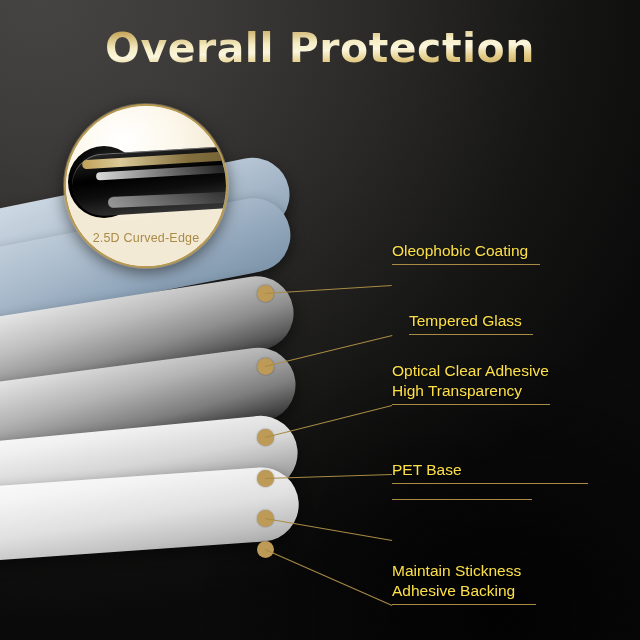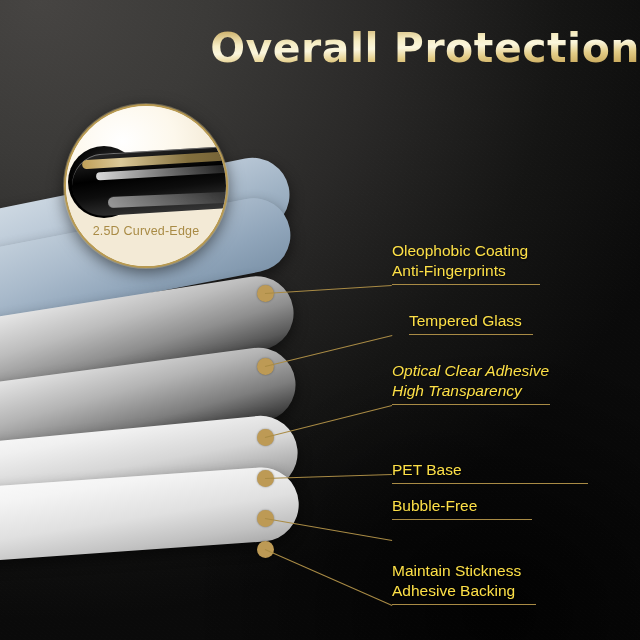--- a/index.html
+++ b/index.html
@@ -23,21 +23,21 @@
   }
   .bg-noise{
     position:absolute;inset:0;opacity:.05;
     background-image:
       repeating-linear-gradient(37deg, rgba(255,255,255,.10) 0 1px, rgba(0,0,0,0) 1px 3px),
       repeating-linear-gradient(-51deg, rgba(255,255,255,.07) 0 1px, rgba(0,0,0,0) 1px 4px);
   }
 
   
   .title{
-    position:absolute;left:0;right:0;top:24px;text-align:right;
+    position:absolute;left:0;right:0;top:24px;text-align:center;
     font-size:41px;font-weight:bold;letter-spacing:.5px;
     font-family:"DejaVu Sans","Liberation Sans",sans-serif;
     background-image:linear-gradient(178deg,#9d7d3e 0%,#c5a457 16%,#f6edc4 42%,#fbf6dd 54%,#e3cc86 70%,#caa košer 70%,#c9a95c 86%,#b08f45 100%);
     background-image:linear-gradient(178deg,#9b7b3c 0%,#c3a255 16%,#f6edc4 42%,#fbf6dd 54%,#e3cc86 70%,#c9a95c 86%,#ae8d43 100%);
     -webkit-background-clip:text;background-clip:text;color:transparent;
     -webkit-text-fill-color:transparent;
     text-shadow:none;
   }
 
   
@@ -77,21 +77,21 @@
   }
   .mag-curve{
     position:absolute;left:2px;top:40px;width:72px;height:72px;border-radius:50%;
     background:radial-gradient(circle at 62% 40%, #3c3c3c 0%, #111 45%, #000 70%);
   }
   .mag-curve-in{
     position:absolute;left:20px;top:58px;width:44px;height:38px;border-radius:50% 0 0 50%;
     background:#fdfaf2;
   }
   .mag-label{
-    position:absolute;left:0;right:0;top:118px;text-align:center;
+    position:absolute;left:0;right:0;top:125px;text-align:center;
     font-size:12.5px;color:#a98b45;letter-spacing:.2px;
   }
 
   
   .stack{position:absolute;left:-260px;top:240px;width:620px;height:380px;}
   .layer{
     position:absolute;left:0;height:74px;width:560px;
     border-radius:40px;
     transform-origin:left center;
   }
@@ -156,38 +156,36 @@
     <div class="mag-hl"></div>
     <div class="mag-hl2"></div>
     <div class="mag-label">2.5D Curved-Edge</div>
   </div>
 
   <div class="title">Overall Protection</div>
 
   <div id="labels">
       <div class="label" style="top: 241px;">
         <div class="ln">Oleophobic Coating</div>
-        <div class="ln">Anti-Fingerprints</div>
         <div class="rule" style="width: 148px;"></div>
       </div>
       <div class="label" style="top: 311px; margin-left: 17px;">
         <div class="ln">Tempered Glass</div>
         <div class="rule" style="width: 124px;"></div>
       </div>
-      <div class="label" style="top: 361px; font-style: italic;">
+      <div class="label" style="top: 361px;">
         <div class="ln">Optical Clear Adhesive</div>
         <div class="ln">High Transparency</div>
         <div class="rule" style="width: 158px;"></div>
       </div>
       <div class="label" style="top: 430px; margin-top: 30px;">
         <div class="ln">PET Base</div>
         <div class="rule" style="width: 196px;"></div>
       </div>
       <div class="label" style="top: 496px;">
-        <div class="ln">Bubble-Free</div>
         <div class="rule" style="width: 140px;"></div>
       </div>
       <div class="label" style="top: 561px;">
         <div class="ln">Maintain Stickness</div>
         <div class="ln">Adhesive Backing</div>
         <div class="rule" style="width: 144px;"></div>
       </div>
     </div>
 
 </div>

